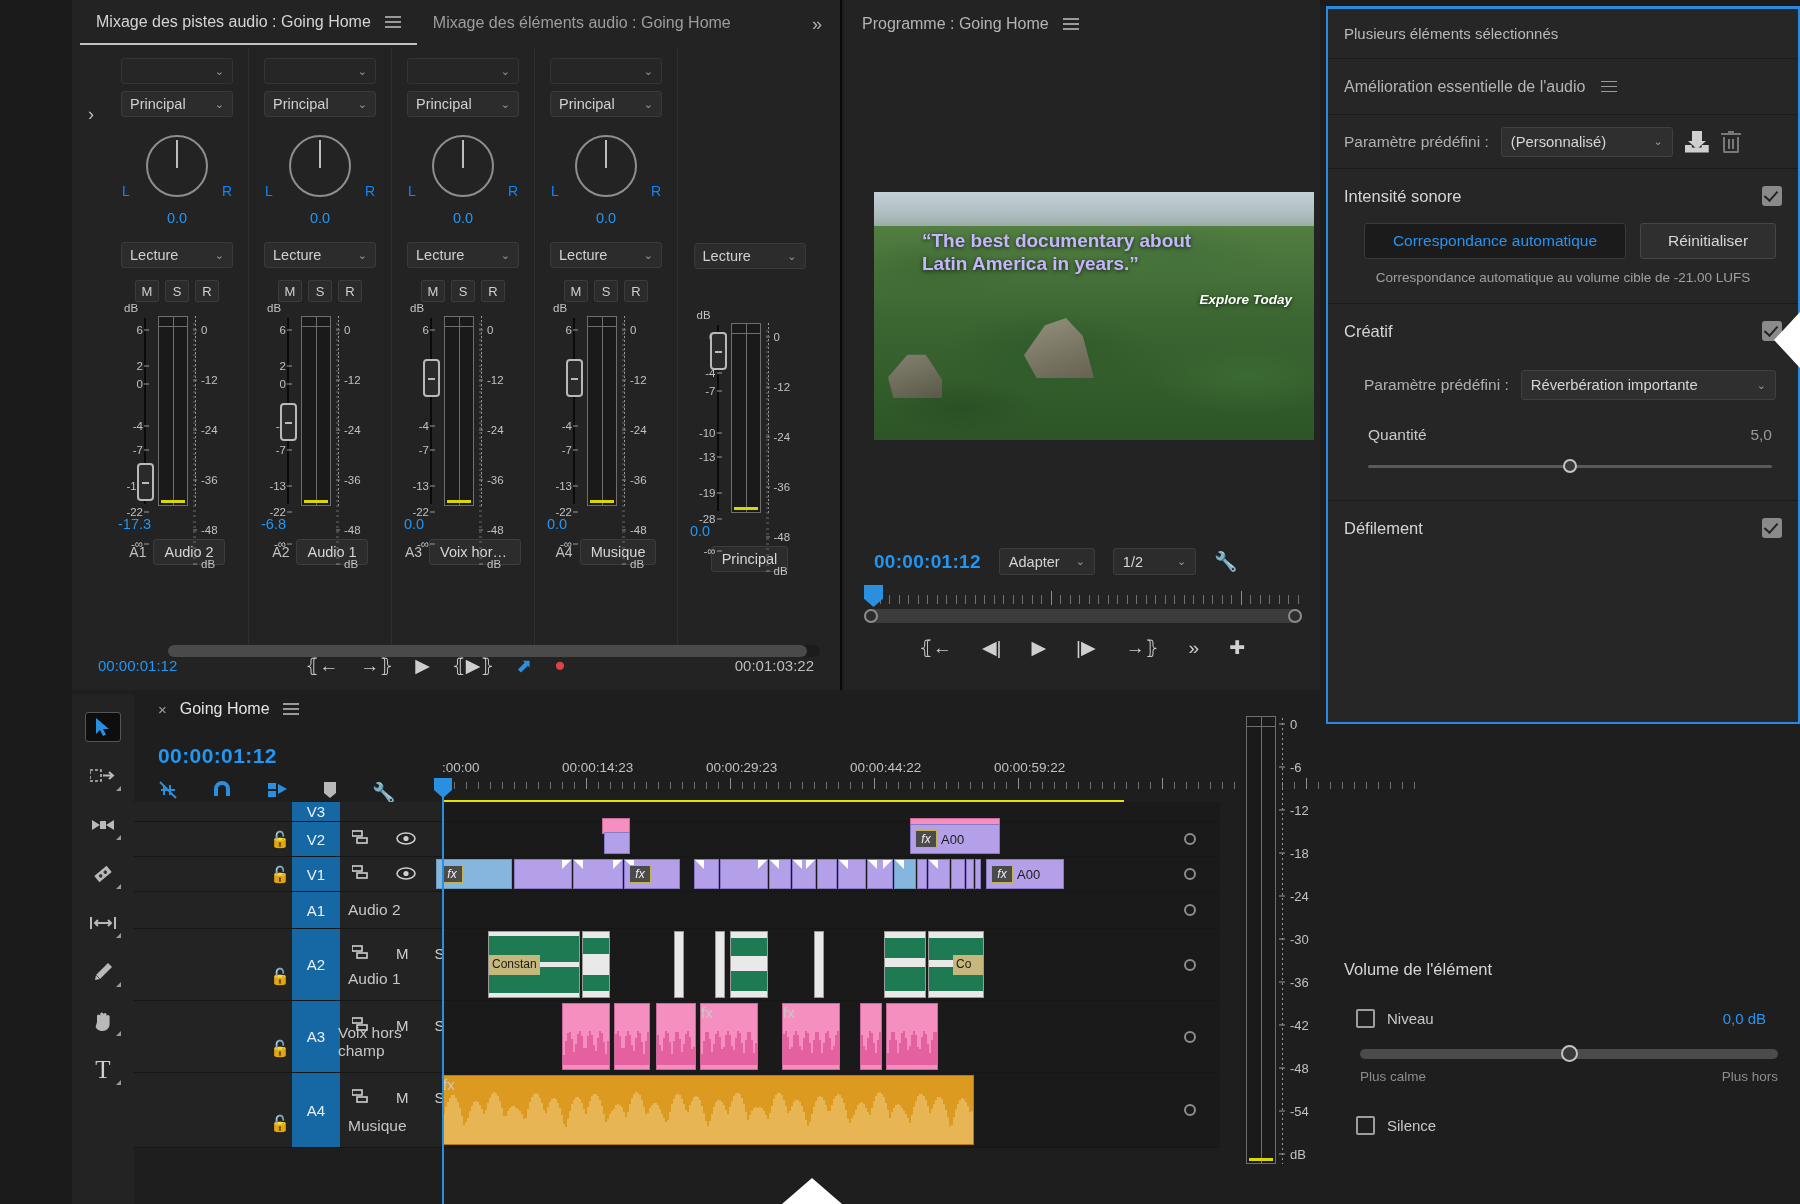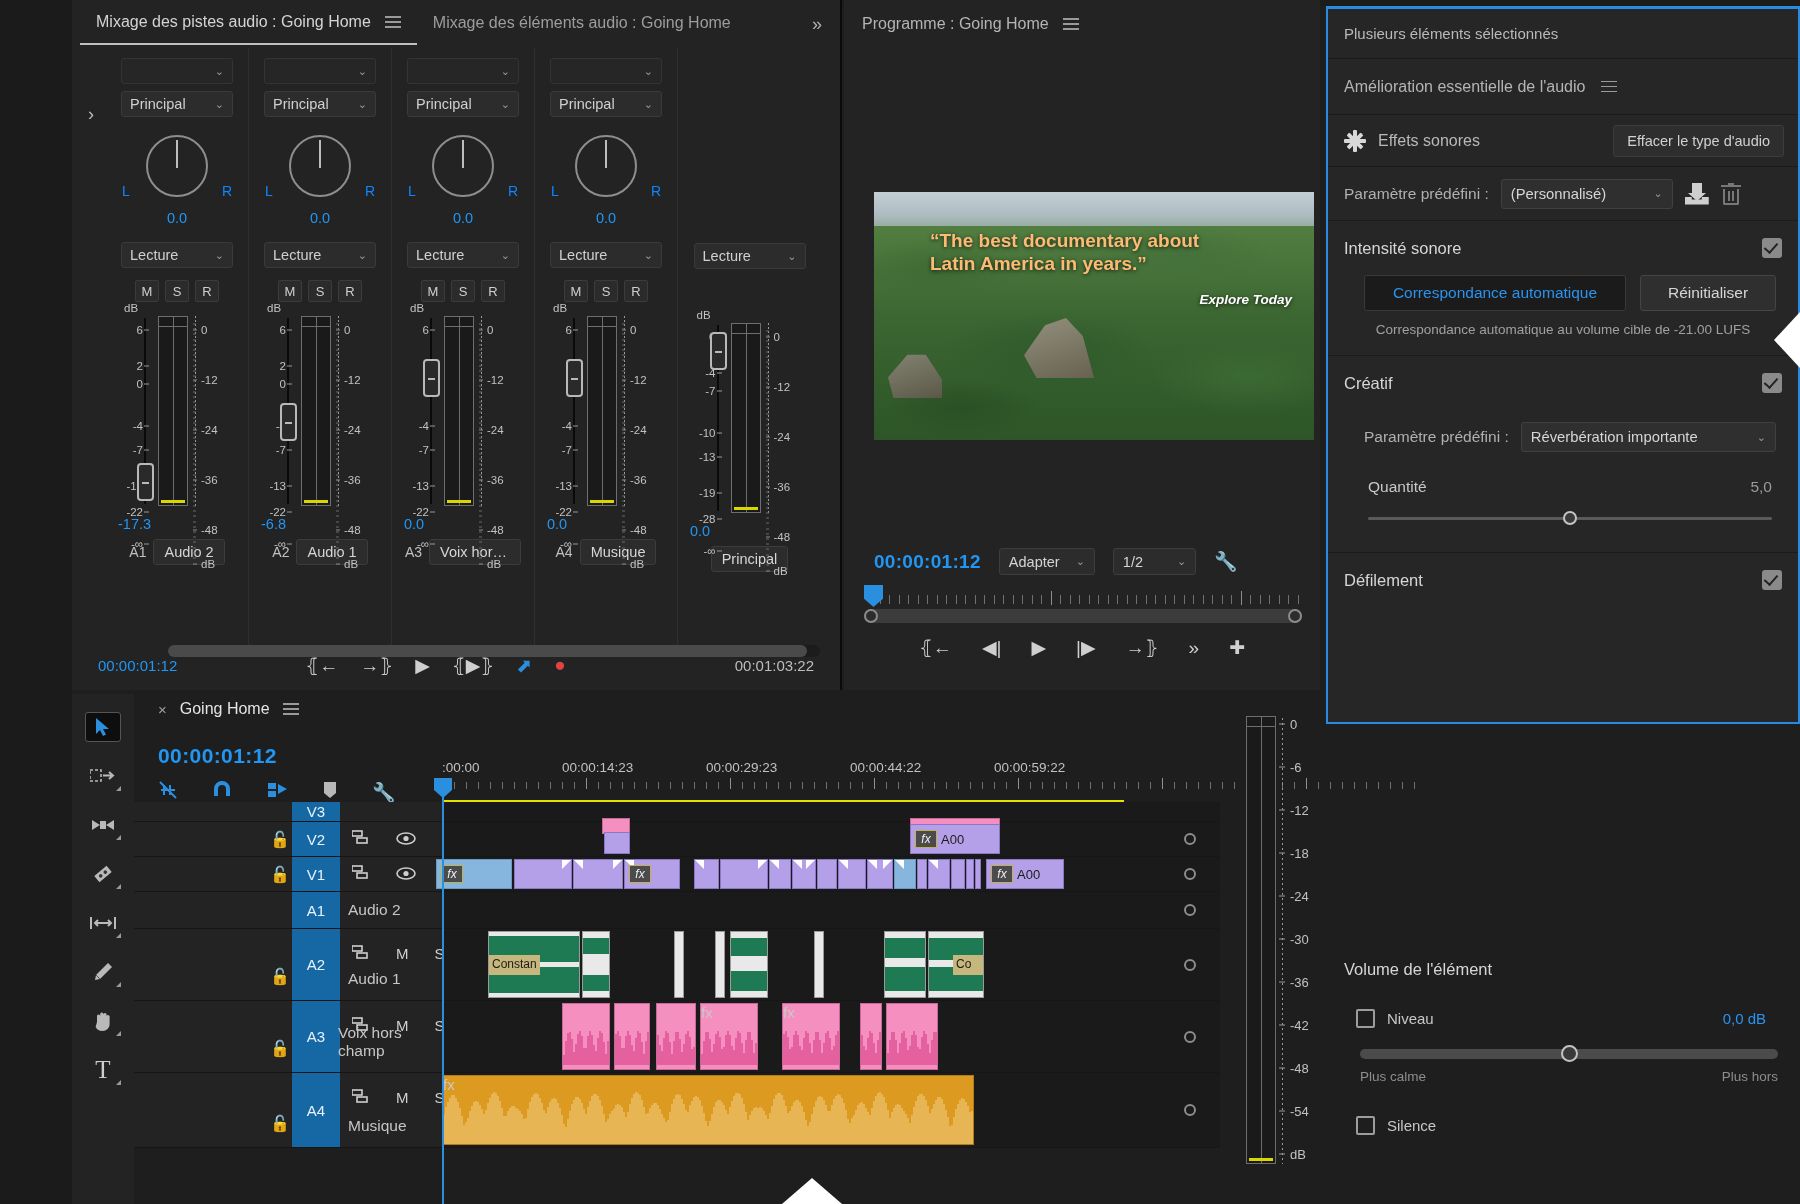--- a/index.html
+++ b/index.html
@@ -85,21 +85,21 @@
               radial-gradient(ellipse 120px 50px at 14% 22%, #3f6b34, transparent 70%),
               radial-gradient(ellipse 130px 46px at 70% 14%, #44723a, transparent 70%),
               radial-gradient(ellipse 150px 60px at 40% 60%, #2f5a2a, transparent 70%),
               radial-gradient(ellipse 140px 52px at 85% 70%, #3b6a33, transparent 70%),
               radial-gradient(ellipse 110px 40px at 20% 85%, #2a4f25, transparent 70%),
               linear-gradient(#527e41, #3b6531 45%, #2d5527); }
   .ruin { position:absolute; left:150px; top:126px; width:70px; height:60px;
           background:linear-gradient(160deg,#9a9483,#6b6253); clip-path:polygon(18% 100%,0 62%,30% 12%,60% 0,84% 30%,100% 100%); opacity:.93;}
   .ruin2 { position:absolute; left:14px; top:160px; width:54px; height:46px;
           background:linear-gradient(160deg,#8e887a,#5f584b); clip-path:polygon(10% 100%,0 55%,36% 6%,70% 6%,100% 60%,100% 100%); opacity:.9;}
-  #prog-cap1 { position:absolute; left:56px; top:38px; width:330px; color:#fdba74; font-size:19px; font-weight:bold;
+  #prog-cap1 { position:absolute; left:48px; top:38px; width:330px; color:#c4b5fd; font-size:19px; font-weight:bold;
                text-shadow:0 1px 4px rgba(0,0,0,.75); line-height:1.2; }
   #prog-cap2 { position:absolute; right:22px; top:100px; color:#fff; font-size:13.5px; font-style:italic; font-weight:bold;
                text-shadow:0 1px 4px rgba(0,0,0,.75); }
   #prog-ctlrow { position:absolute; left:0; right:0; top:548px; display:flex; align-items:center; gap:18px; padding-left:30px;}
   #prog-tc { color:#2196f3; font-size:19px; font-weight:bold; letter-spacing:.3px;}
   .psel { height:27px; background:#2c2c2c; border:1px solid #3d3d3d; border-radius:3px; display:flex; align-items:center;
           justify-content:space-between; padding:0 9px; gap:16px; font-size:14.5px; color:#d5d5d5;}
   #prog-bar { position:absolute; left:20px; right:18px; top:585px; height:34px;}
   #prog-bar .ticks { position:absolute; left:0; right:0; top:6px; height:14px;}
   #prog-bar .ticks i { position:absolute; top:4px; width:1px; height:9px; background:#707070;}
@@ -989,28 +989,20 @@
 
   <div id="esp-head">
     <span class="panel-title">Amélioration essentielle de l'audio</span>
     <span class="hamburger">
         <i></i>
         <i></i>
         <i></i>
       </span>
   </div>
 
-  <div id="esp-type">
-    <span class="star">
-        <i></i>
-        <i></i>
-      </span>
-    <span class="label">Effets sonores</span>
-    <span class="clearbtn">Effacer le type d'audio</span>
-  </div>
 
   <div id="esp-preset">
     <span class="lab">Paramètre prédéfini :</span>
     <div class="dsel" style="flex:1;max-width:172px;">
       <span>(Personnalisé)</span>
       <span class="chev" style="color:#9a9a9a;font-size:11px;">⌄</span>
     </div>
     <span class="ico-save">
         <span class="arr"></span>
         <span class="tri"></span>

